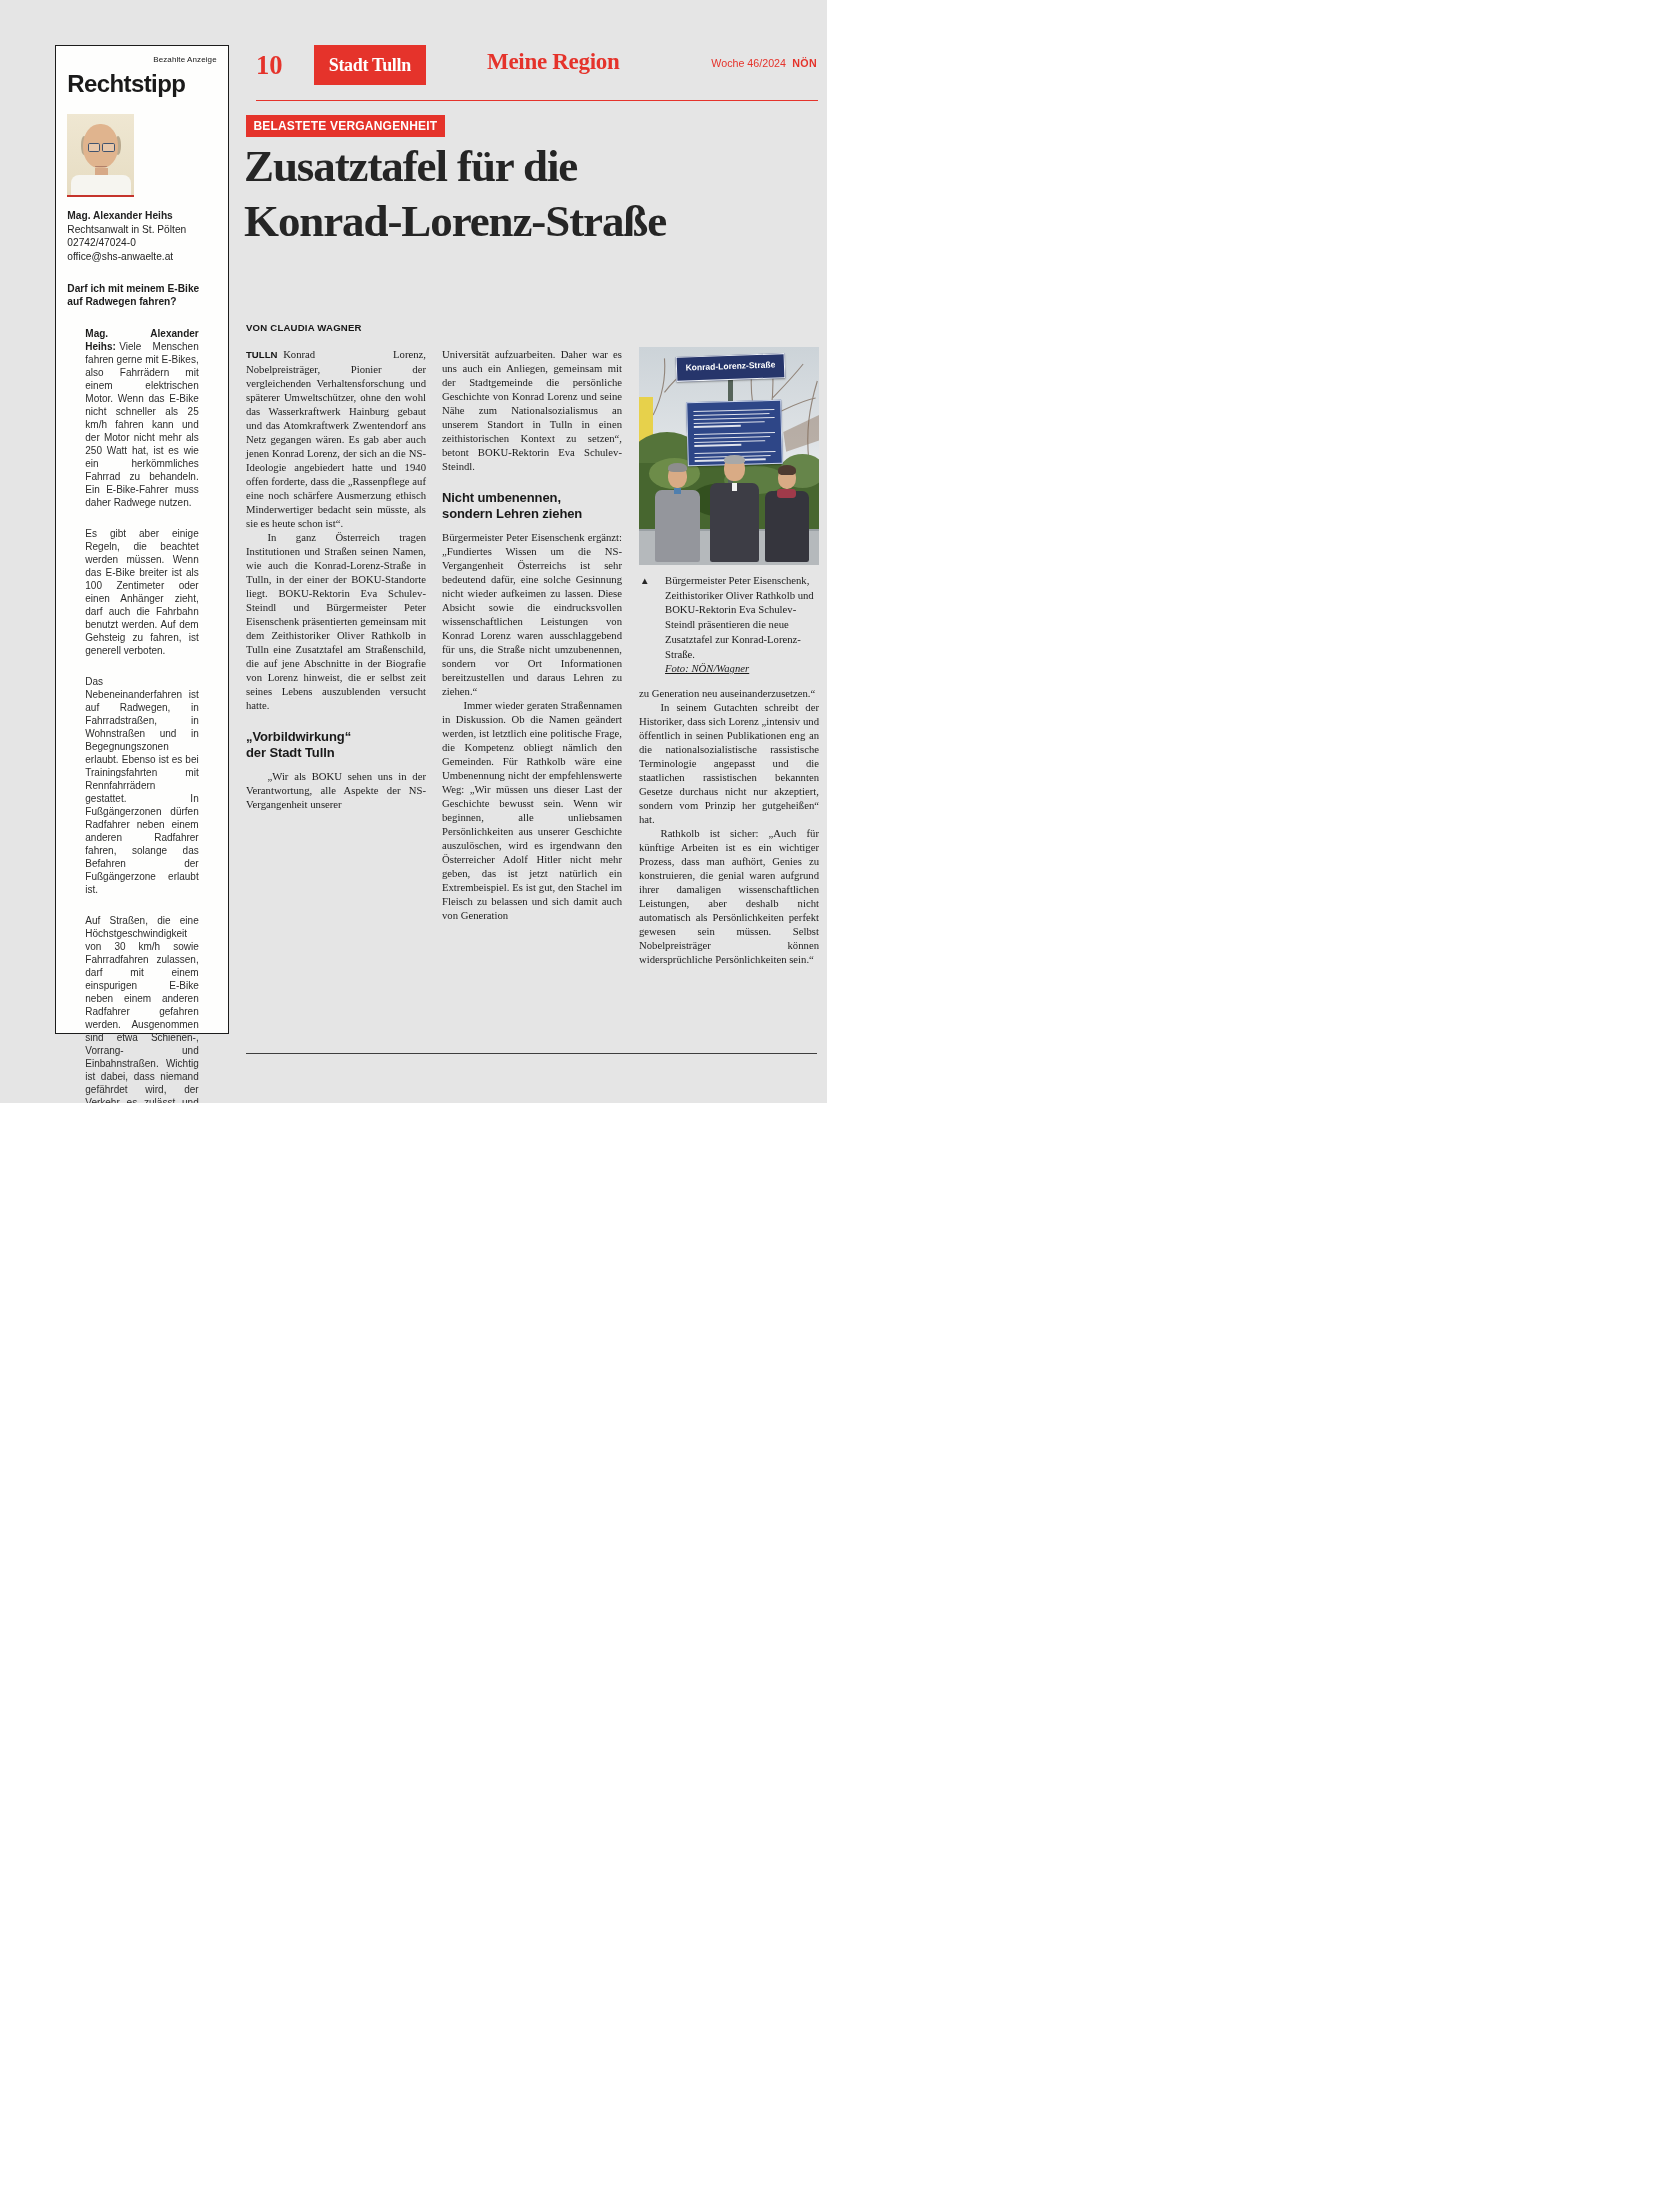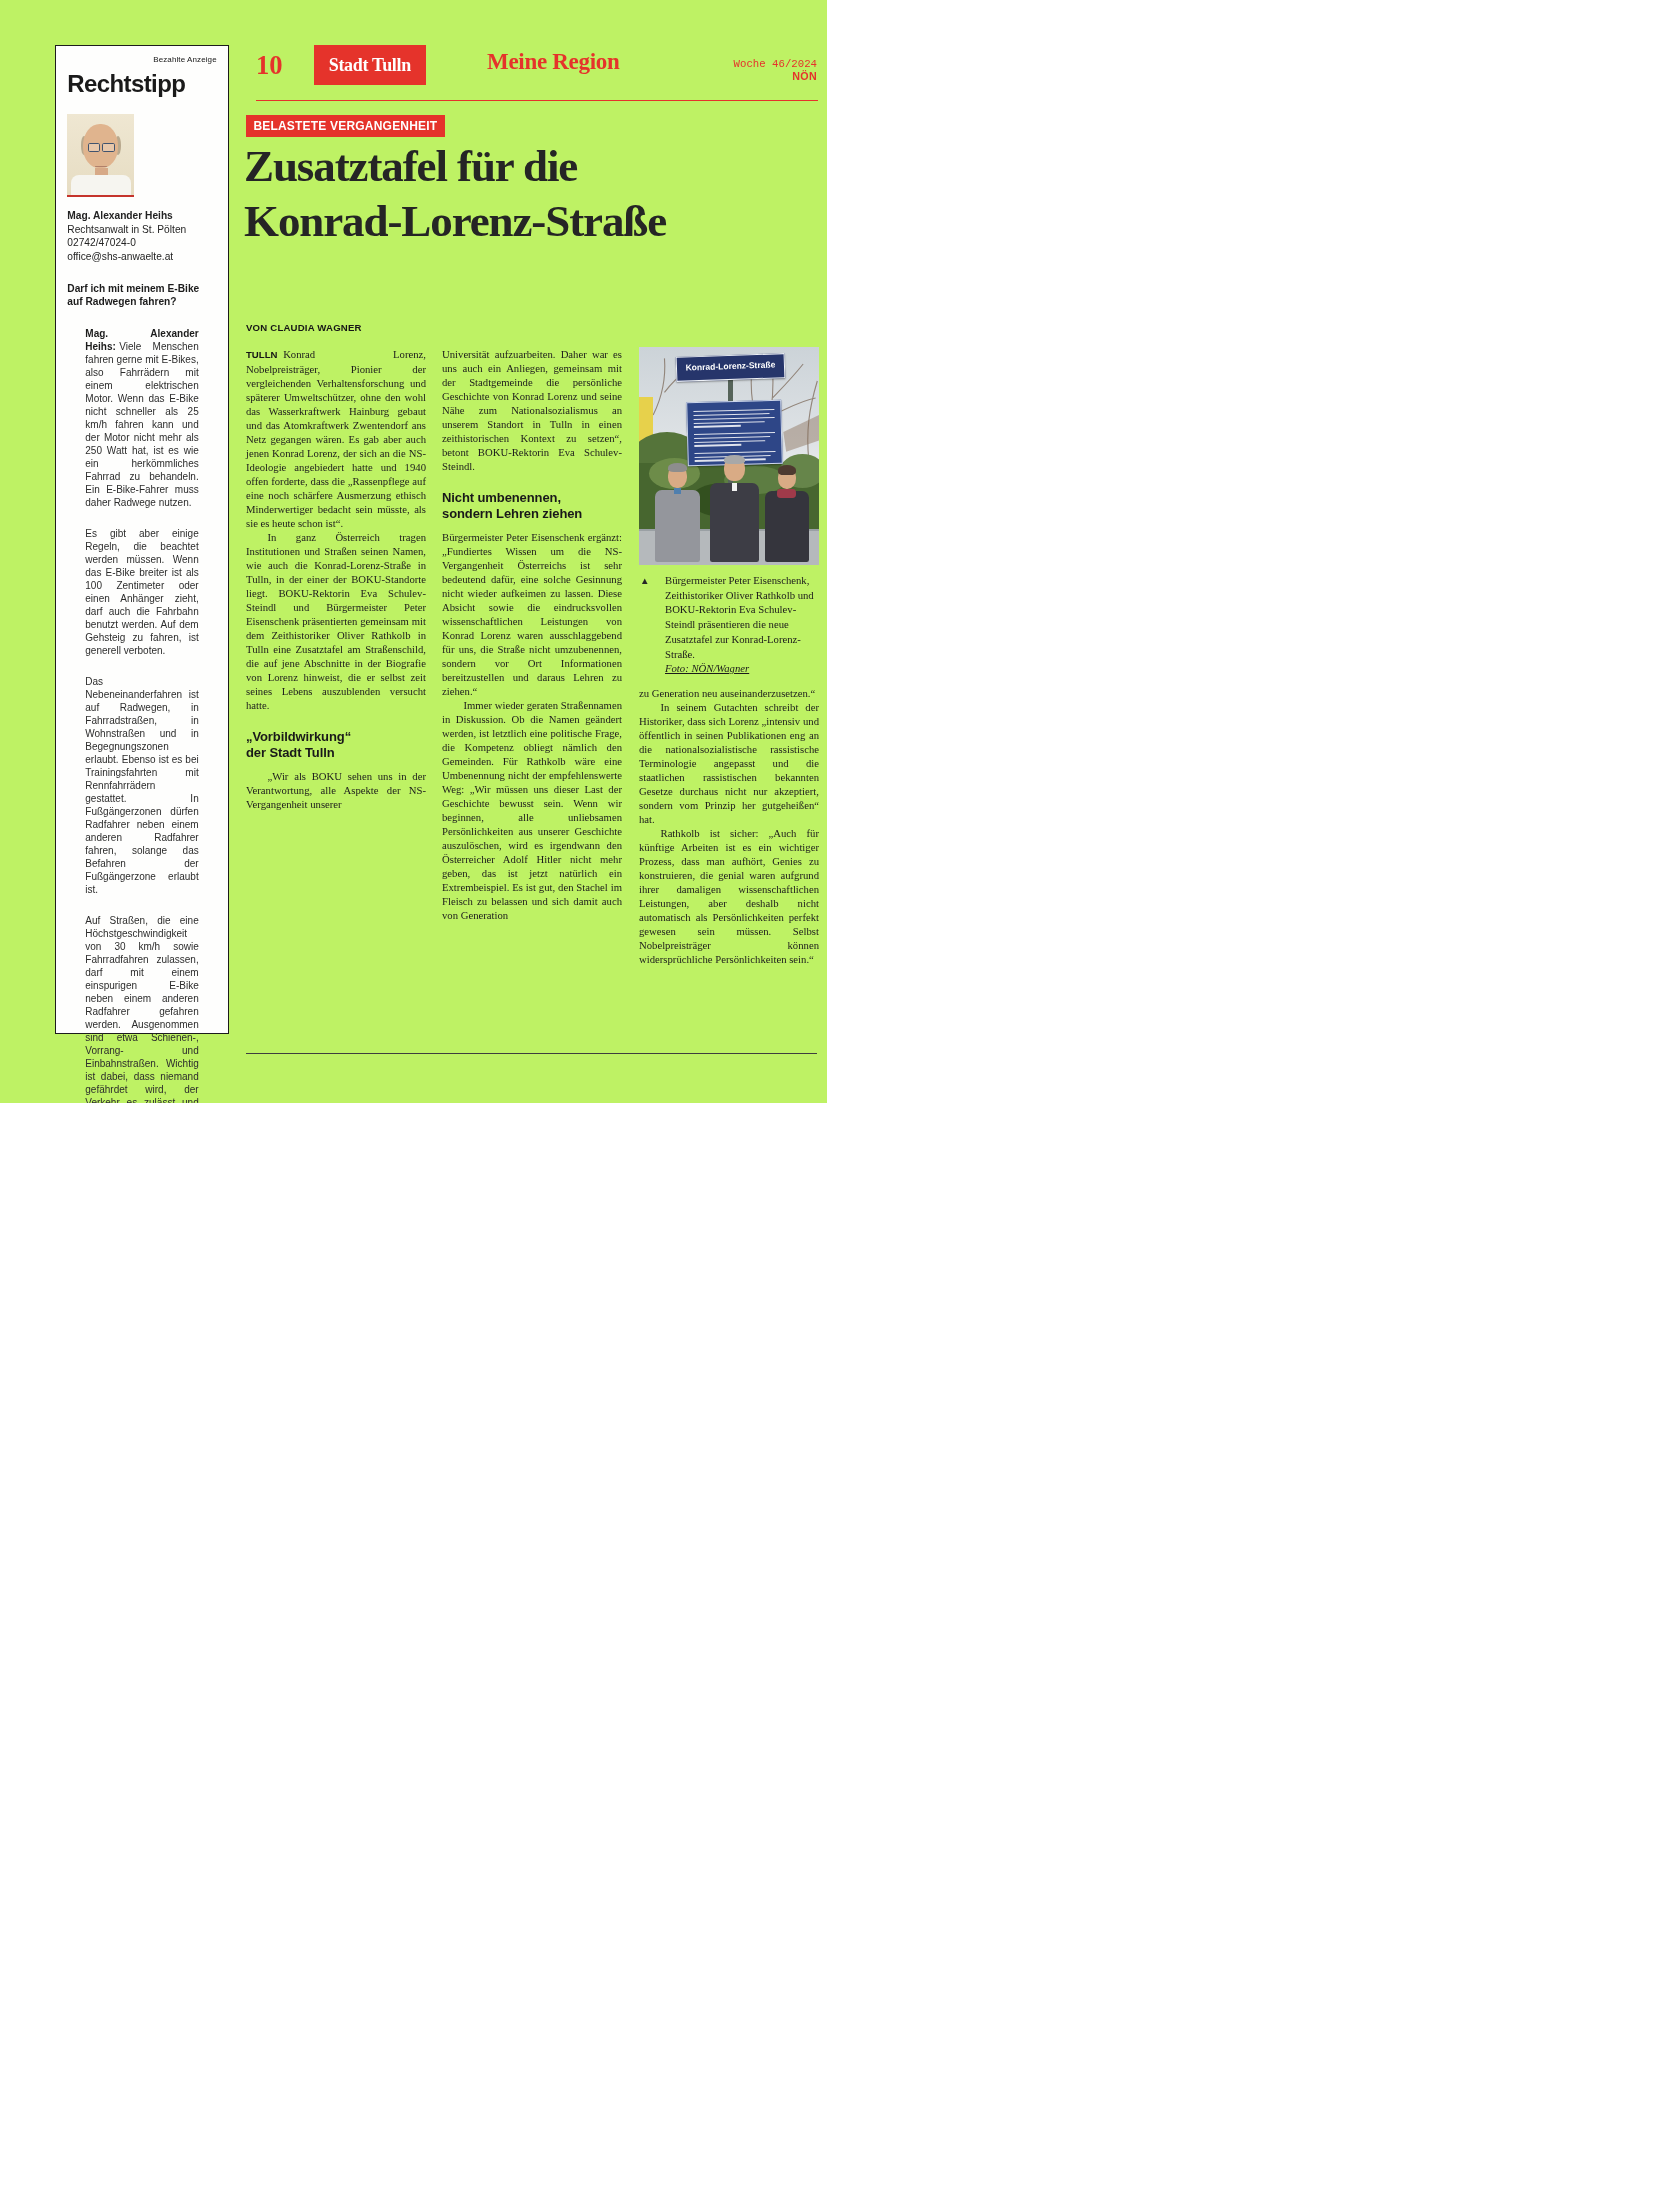--- a/index.html
+++ b/index.html
@@ -1,17 +1,17 @@
 <!DOCTYPE html>
 <html lang="de" style="font-size:9px"><head>
 <meta charset="utf-8">
 <style>
   html,body{margin:0;padding:0;background:#ffffff;}
   .page{
-    position:relative;width:827px;height:1103px;background:#bef264;
+    position:relative;width:827px;height:1103px;background:#e5e5e5;
     font-family:"Liberation Sans",sans-serif;color:#1d1d1d;overflow:hidden;
   }
   
   .ad-box{
     position:absolute;left:55px;top:45px;width:174px;height:989px;
     border:1.1px solid #1c1c1c;box-sizing:border-box;padding:9px 11.3px 8px 11.3px;
     background:#fefefd;
   }
   .ad-label{text-align:right;font-size:8px;color:#161616;letter-spacing:0.1px;}
   .ad-title{font-size:24px;font-weight:bold;letter-spacing:-0.6px;color:#1a1a1a;margin-top:6.8px;line-height:26px;}
@@ -33,21 +33,21 @@
   .ad-lead{font-weight:bold;margin-right:3.4px;color:#1c1c1c;}
   .ad-footer{margin-top:14.7px;font-weight:bold;font-size:10.2px;line-height:13.6px;text-align:justify;color:#1c1c1c;}
   .ad-site{font-style:italic;font-size:10.2px;line-height:13.6px;color:#2a2a2a;}
 
   
   .page-num{position:absolute;left:256px;top:48px;font-family:"Liberation Serif",serif;font-weight:bold;font-size:26.6px;color:#e5332b;line-height:34px;}
   .section-badge{position:absolute;left:314px;top:45px;height:40px;background:#e5332b;color:#fff;
     font-family:"Liberation Serif",serif;font-weight:bold;font-size:18px;line-height:40px;padding:0 14.7px;letter-spacing:-0.3px;}
   .region-title{position:absolute;left:487px;top:49px;font-family:"Liberation Serif",serif;font-weight:bold;font-size:23px;color:#e5332b;letter-spacing:-0.3px;}
   .issue{position:absolute;left:670px;top:57px;width:147px;text-align:right;color:#e5332b;font-size:10.7px;}
-  .issue .week{font-family:Liberation Mono, monospace;margin-left:36px;}
+  .issue .week{font-family:Liberation Sans, sans-serif;margin-left:36px;}
   .issue .brand{font-family:"Liberation Sans",sans-serif;font-weight:bold;margin-left:3.4px;letter-spacing:0.3px;}
   .header-rule{position:absolute;left:256px;top:100px;width:562px;height:1.1px;background:#e5332b;}
 
   
   .kicker{position:absolute;left:246px;top:115px;background:#e5332b;color:#ffffff;
     font-weight:bold;font-size:12px;line-height:12px;padding:5.1px 7.4px 4.5px;letter-spacing:0.2px;}
   .headline{position:absolute;left:244px;top:139px;width:575px;font-family:"Liberation Serif",serif;
     font-weight:bold;color:#252525;font-size:45px;line-height:55px;letter-spacing:-1.1px;}
   .subhead{position:absolute;left:246px;top:265px;width:571px;font-family:"Liberation Serif",serif;
     font-size:15.3px;line-height:20px;color:#1f1f1f;letter-spacing:-0.1px;}

